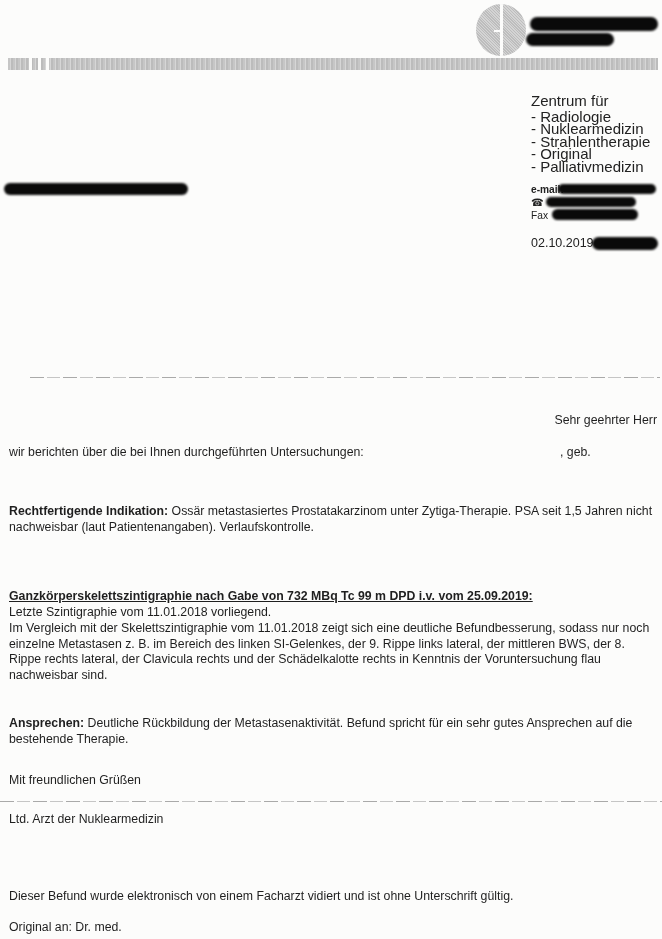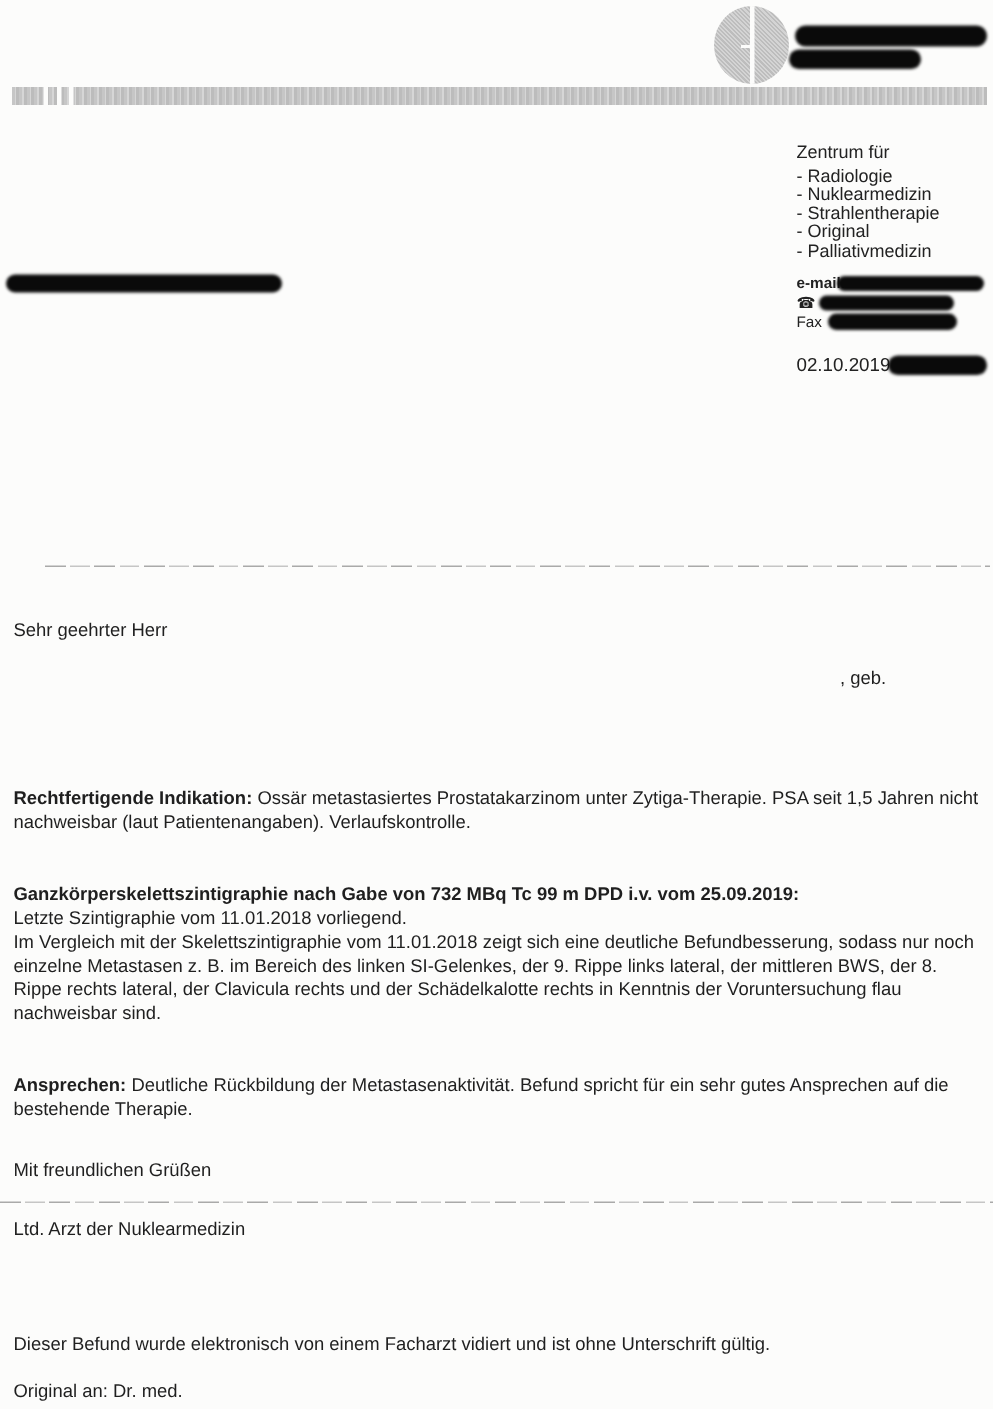--- a/index.html
+++ b/index.html
@@ -23,21 +23,21 @@
     .redact {
       background: #0a0a0a; border-radius: 10px;
       filter: blur(1.2px);
     }
     .headbar {
       left: 8px; top: 58px; width: 650px; height: 12px;
       background: repeating-linear-gradient(90deg,#c6c6c6 0 2px,#d6d6d6 2px 3px,#bcbcbc 3px 5px);
     }
     .headbar .gap { position: absolute; top: 0; width: 3px; height: 12px; background: #fcfcfb; }
     
-    .info { left: 531px; top: 95px; font-size: 12px; line-height: 12.5px; color: #222; }
+    .info { left: 531px; top: 95px; font-size: 15px; line-height: 12.5px; color: #222; }
     .info .title { margin-bottom: 3px; }
     .contact { left: 531px; top: 183px; font-size: 10.2px; line-height: 13px; color: #222; }
     .contact .bold { font-weight: bold; }
     .date { left: 531px; top: 236px; font-size: 12.5px; color: #222; }
     .rule {
       height: 1px;
       background: repeating-linear-gradient(90deg,#666 0 14px,transparent 14px 17px,#999 17px 30px,transparent 30px 33px);
       opacity: .55;
     }
     .body-text { left: 9px; width: 648px; line-height: 15.5px; }
@@ -77,33 +77,34 @@
 <div class="abs redact" style="left:546px;top:197px;width:90px;height:10px;"></div>
 <div class="abs redact" style="left:552px;top:209px;width:86px;height:11px;"></div>
 
 <div class="abs date">02.10.2019</div>
 <div class="abs redact" style="left:592px;top:237px;width:66px;height:13px;"></div>
 
 <div class="abs redact" style="left:4px;top:183px;width:184px;height:12px;"></div>
 
 <div class="abs rule" style="left:30px;top:377px;width:630px;"></div>
 
-<div class="abs body-text" style="top:413px;">Sehr geehrter Herr</div>
+<div class="abs body-text" style="top:413px;text-align:right;">Sehr geehrter Herr</div>
 
 <div class="abs body-text" style="top:445px;">
+  <span>wir berichten über die bei Ihnen durchgeführten Untersuchungen:</span>
   <span class="abs" style="left:551px;top:0;text-align:center;">, geb.</span>
 </div>
 
-<div class="abs body-text" style="top:525px;">
+<div class="abs body-text" style="top:504px;">
   <p><b>Rechtfertigende Indikation:</b><span> Ossär metastasiertes Prostatakarzinom unter Zytiga-Therapie. PSA seit 1,5 Jahren nicht nachweisbar (laut Patientenangaben). Verlaufskontrolle.</span></p>
 </div>
 
 <div class="abs body-text" style="top:557px;margin-top:48px;">Letzte Szintigraphie vom 11.01.2018 vorliegend.</div>
 
-<div class="abs body-text" style="top:589px;">
+<div class="abs body-text" style="top:589px;text-decoration:underline;">
   <b>Ganzkörperskelettszintigraphie nach Gabe von 732 MBq Tc 99 m DPD i.v. vom 25.09.2019:</b>
 </div>
 
 <div class="abs body-text" style="top:621px;">
   <p>Im Vergleich mit der Skelettszintigraphie vom 11.01.2018 zeigt sich eine deutliche Befundbesserung, sodass nur noch einzelne Metastasen z. B. im Bereich des linken SI-Gelenkes, der 9. Rippe links lateral, der mittleren BWS, der 8. Rippe rechts lateral, der Clavicula rechts und der Schädelkalotte rechts in Kenntnis der Voruntersuchung flau nachweisbar sind.</p>
 </div>
 
 <div class="abs body-text" style="top:716px;">
   <p><b>Ansprechen:</b><span> Deutliche Rückbildung der Metastasenaktivität. Befund spricht für ein sehr gutes Ansprechen auf die bestehende Therapie.</span></p>
 </div>

